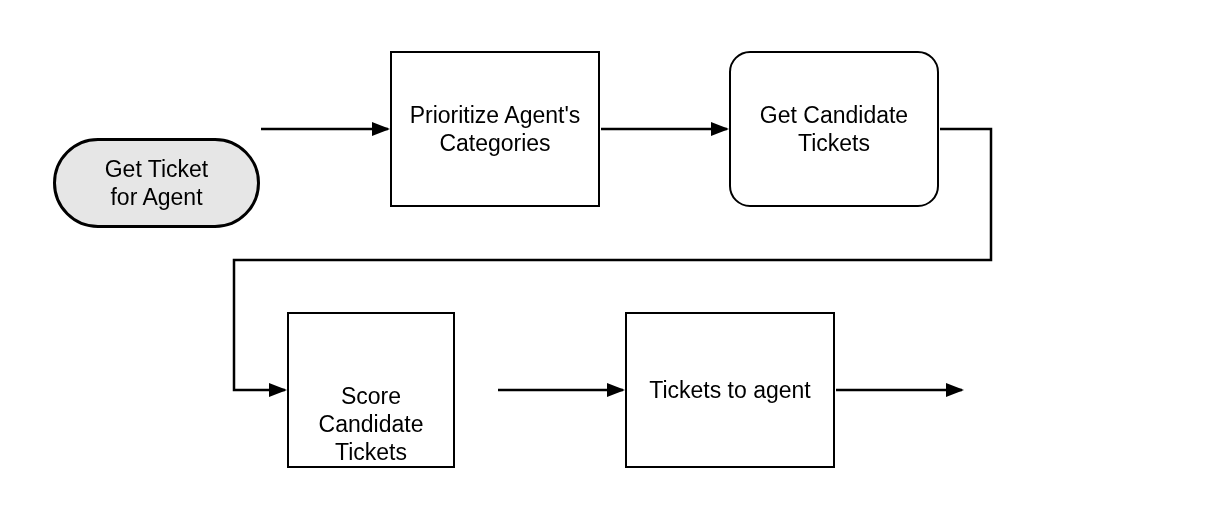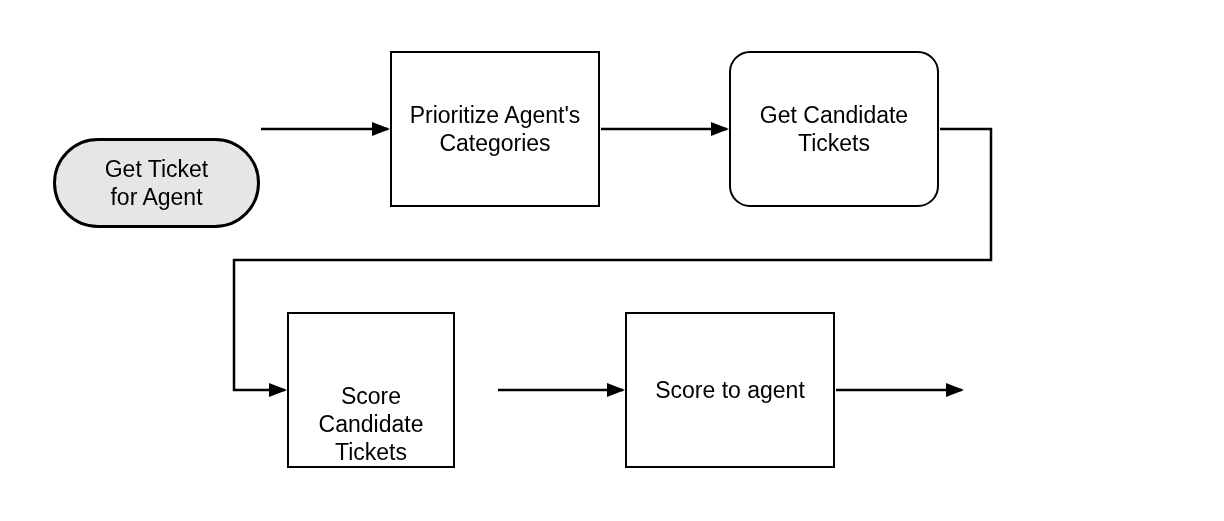--- a/index.html
+++ b/index.html
@@ -100,17 +100,17 @@
     <span class="label">Get Candidate
 Tickets</span>
   </div>
 
   <div id="node-score" class="node">
     <span class="label">Score Candidate
 Tickets</span>
   </div>
 
   <div id="node-assign" class="node">
-    <span class="label">Score to agent</span>
+    <span class="label">Tickets to agent</span>
   </div>
 
 
 </div>
 
 </body></html>

